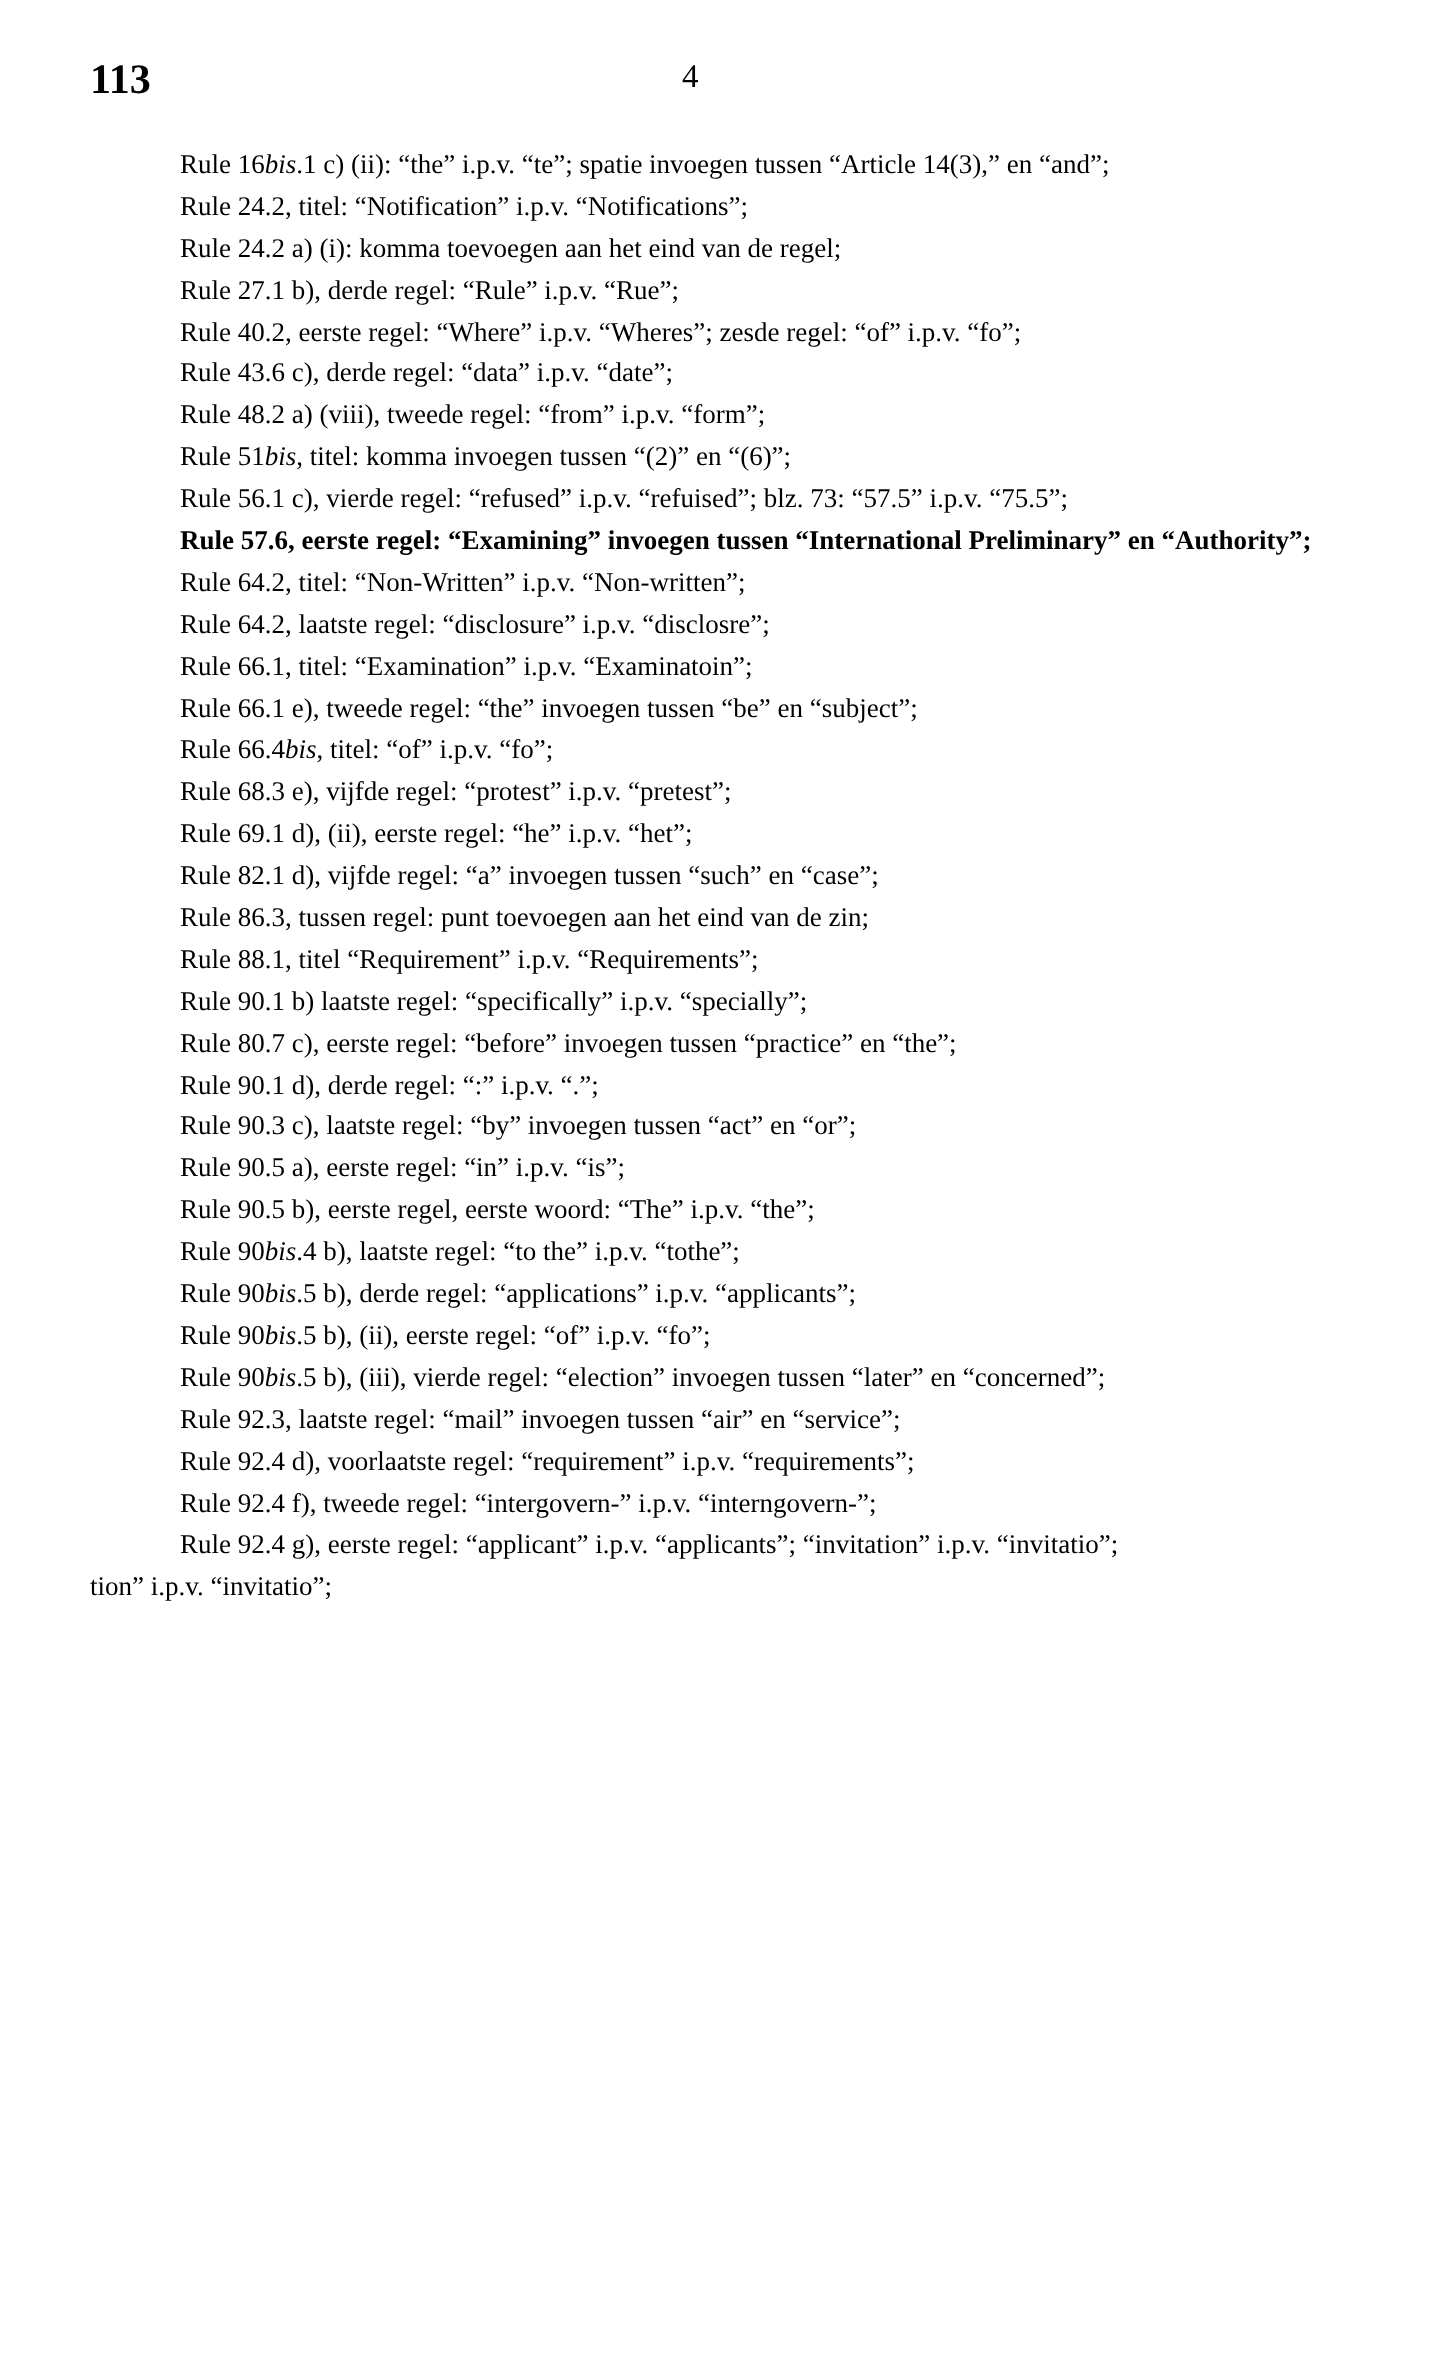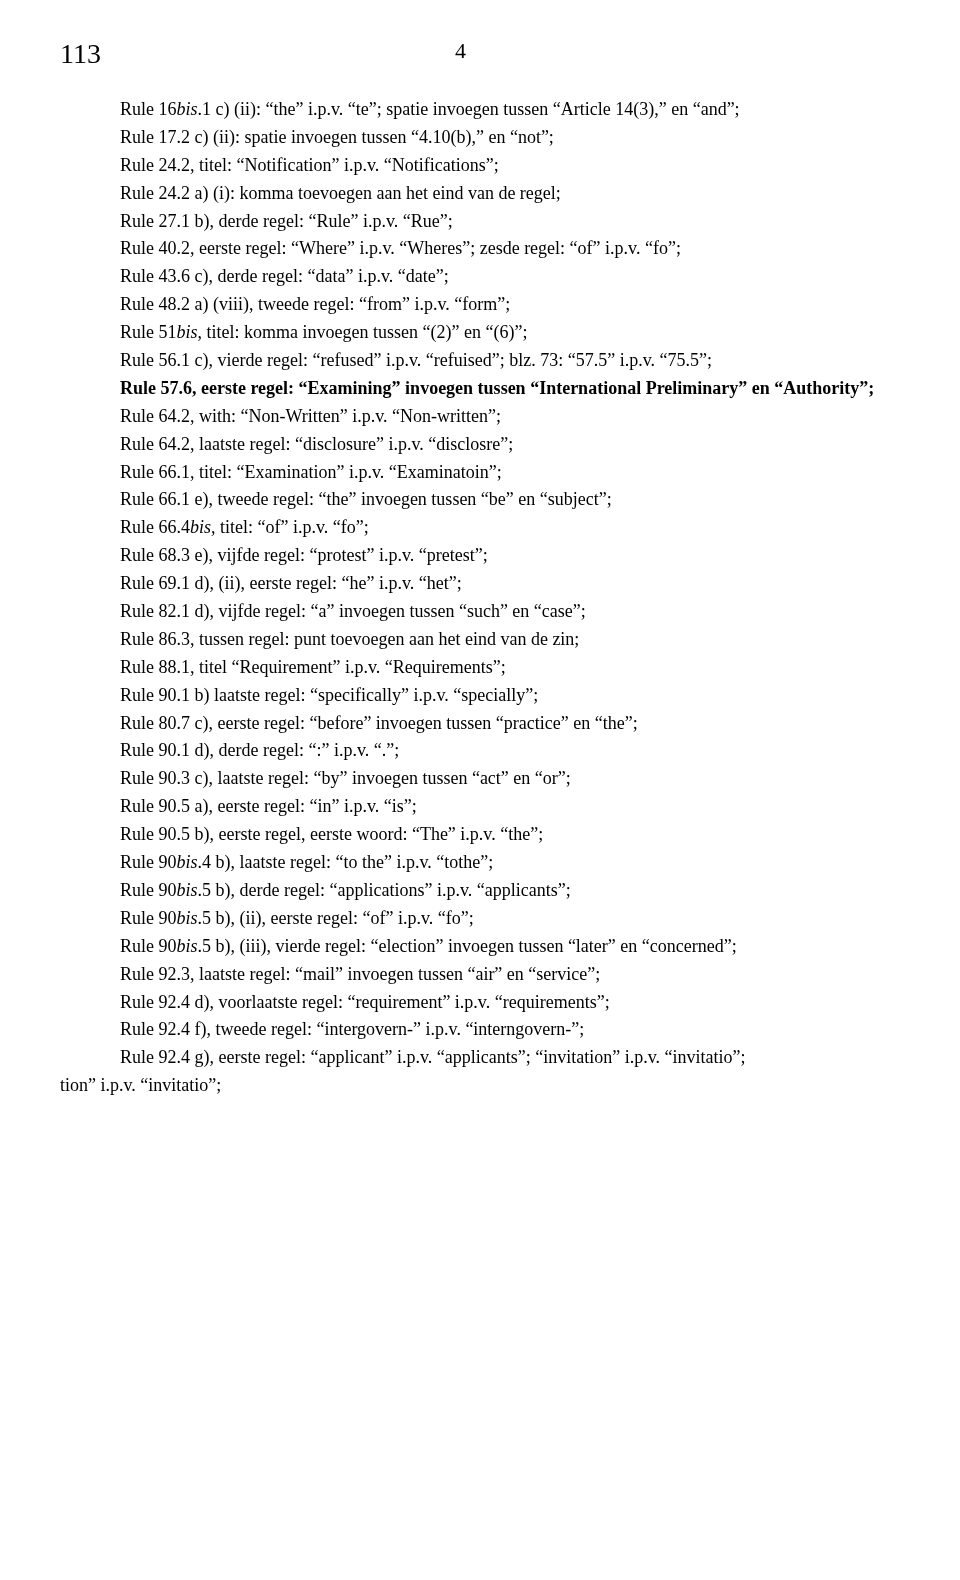--- a/index.html
+++ b/index.html
@@ -45,36 +45,35 @@
     .indent1 {
       margin-left: 60px;
     }
     .no-indent {
       margin-left: 0;
     }
     em, .italic {
       font-style: italic;
     }
     .bold {
-      font-weight: normal;
+      font-weight: bold;
     }
   </style>
 </head>
 <body>
 
 <div class="page-header">
   <span class="page-number-left bold">113</span>
   <span class="page-number-center">4</span>
 </div>
 
 <div class="content">
 
   <p class="indent1">Rule 16<em>bis</em>.1 c) (ii): “the” i.p.v. “te”; spatie invoegen tussen “Article 14(3),” en “and”;</p>
 
-  <p class="indent1">Rule 17.2 c) (ii): spatie invoegen tussen “4.10(b),” en “not”;</p>
 
   <p class="indent1">Rule 24.2, titel: “Notification” i.p.v. “Notifications”;</p>
 
   <p class="indent1">Rule 24.2 a) (i): komma toevoegen aan het eind van de regel;</p>
 
 
   <p class="indent1">Rule 27.1 b), derde regel: “Rule” i.p.v. “Rue”;</p>
 
   <p class="indent1">Rule 40.2, eerste regel: “Where” i.p.v. “Wheres”; zesde regel: “of” i.p.v. “fo”;</p>
 
@@ -82,21 +81,21 @@
 
   <p class="indent1">Rule 48.2 a) (viii), tweede regel: “from” i.p.v. “form”;</p>
 
   <p class="indent1">Rule 51<em>bis</em>, titel: komma invoegen tussen “(2)” en “(6)”;</p>
 
   <p class="indent1">Rule 56.1 c), vierde regel: “refused” i.p.v. “refuised”; blz. 73: “57.5” i.p.v. “75.5”;</p>
 
   <p style="margin-left:0; text-indent:60px;font-weight:bold;">Rule 57.6, eerste regel: “Examining” invoegen tussen “International Preliminary” en “Authority”;</p>
 
 
-  <p class="indent1">Rule 64.2, with: “Non-Written” i.p.v. “Non-written”;</p>
+  <p class="indent1">Rule 64.2, titel: “Non-Written” i.p.v. “Non-written”;</p>
 
   <p class="indent1">Rule 64.2, laatste regel: “disclosure” i.p.v. “disclosre”;</p>
 
   <p class="indent1">Rule 66.1, titel: “Examination” i.p.v. “Examinatoin”;</p>
 
   <p class="indent1">Rule 66.1 e), tweede regel: “the” invoegen tussen “be” en “subject”;</p>
 
   <p class="indent1">Rule 66.4<em>bis</em>, titel: “of” i.p.v. “fo”;</p>
 
   <p class="indent1">Rule 68.3 e), vijfde regel: “protest” i.p.v. “pretest”;</p>

